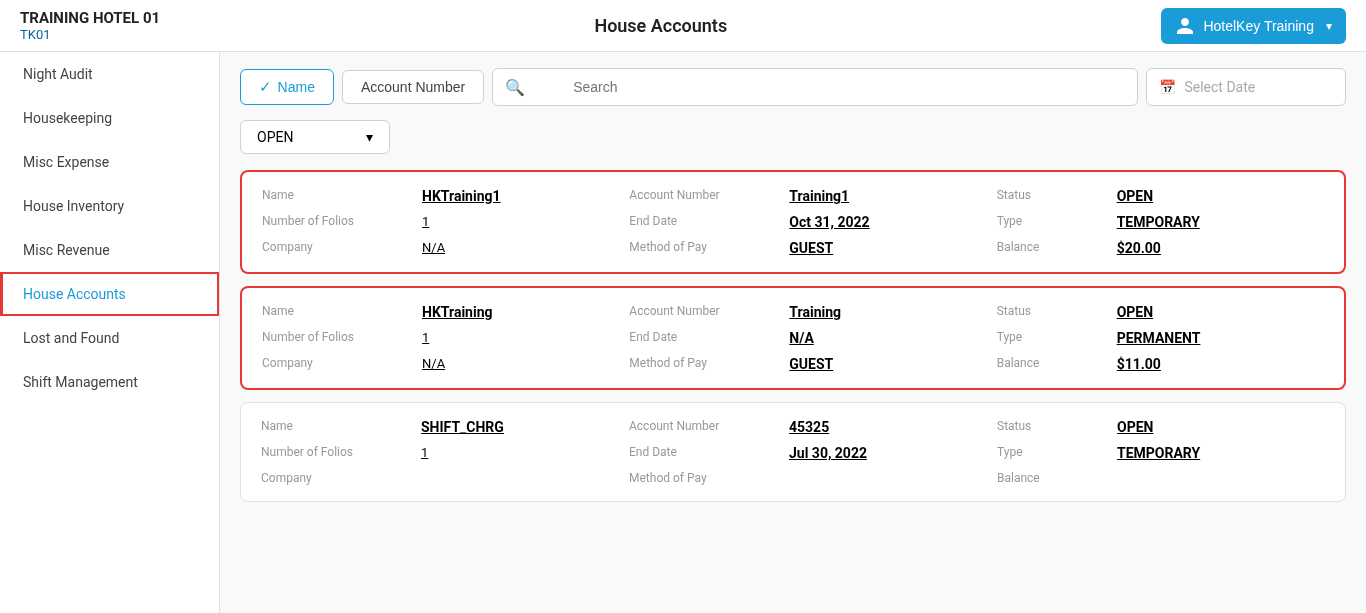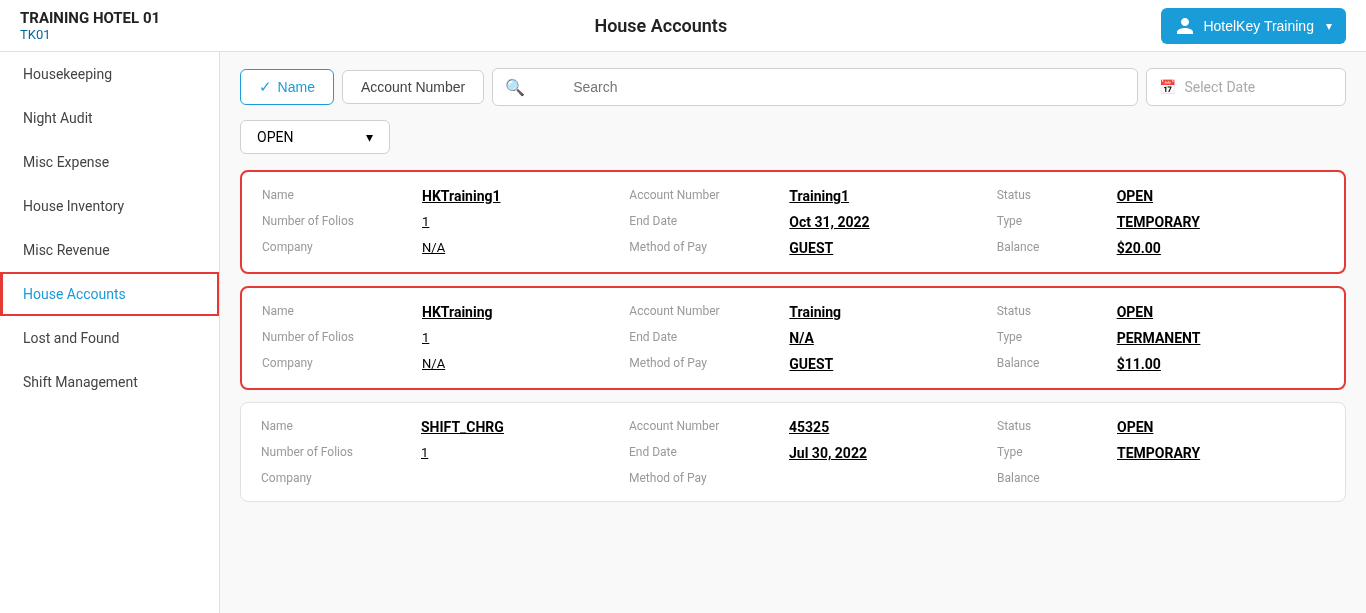--- a/index.html
+++ b/index.html
@@ -122,24 +122,24 @@
     </svg>
     <span>HotelKey Training</span>
     <span class="chevron">▾</span>
   </button>
 </div>
 
 <div class="layout">
 
   <nav class="sidebar">
     <div class="sidebar-item">
+      <span>Night Audit</span>
+    </div>
+    <div class="sidebar-item">
       <span>Housekeeping</span>
-    </div>
-    <div class="sidebar-item">
-      <span>Night Audit</span>
     </div>
     <div class="sidebar-item">
       <span>Misc Expense</span>
     </div>
     <div class="sidebar-item">
       <span>House Inventory</span>
     </div>
     <div class="sidebar-item">
       <span>Misc Revenue</span>
     </div>

